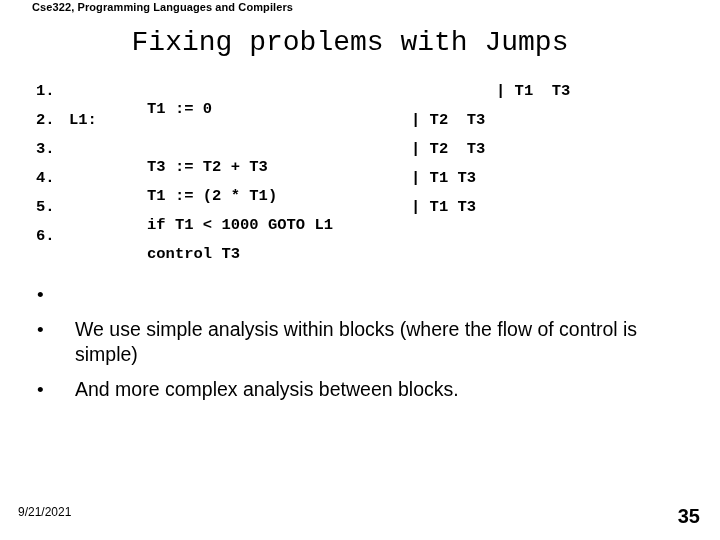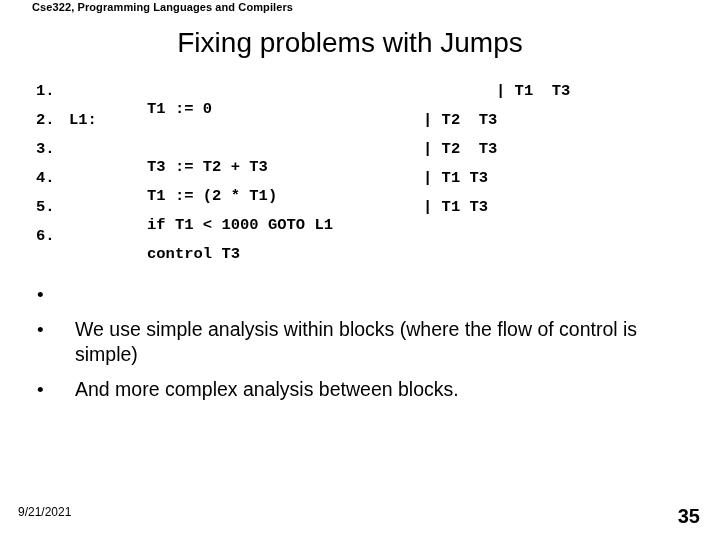--- a/index.html
+++ b/index.html
@@ -33,21 +33,21 @@
     margin-left: 24px;
   }
 
   
   #slide-title {
     position: absolute;
     left: 0;
     top: 27px;
     width: 700px;
     text-align: center;
-    font-family: Liberation Sans, sans-serif;
+    font-family: Liberation Mono, monospace;
     font-size: 28px;
     font-weight: normal;
     letter-spacing: 0px;
     white-space: nowrap;
   }
 
   
   #code-listing {
     position: absolute;
     left: 0;
@@ -76,21 +76,21 @@
   .code-text {
     position: absolute;
     left: 147px;
     top: 18px;
   }
   .code-annot {
     position: absolute;
     top: 0;
   }
   .code-annot.indent-far { left: 496px; }
-  .code-annot.indent-near { left: 423px; }
+  .code-annot.indent-near { left: 411px; }
 
   
   #bullet-list {
     position: absolute;
     left: 0;
     top: 282px;
     width: 720px;
   }
   .bullet-item {
     position: relative;

